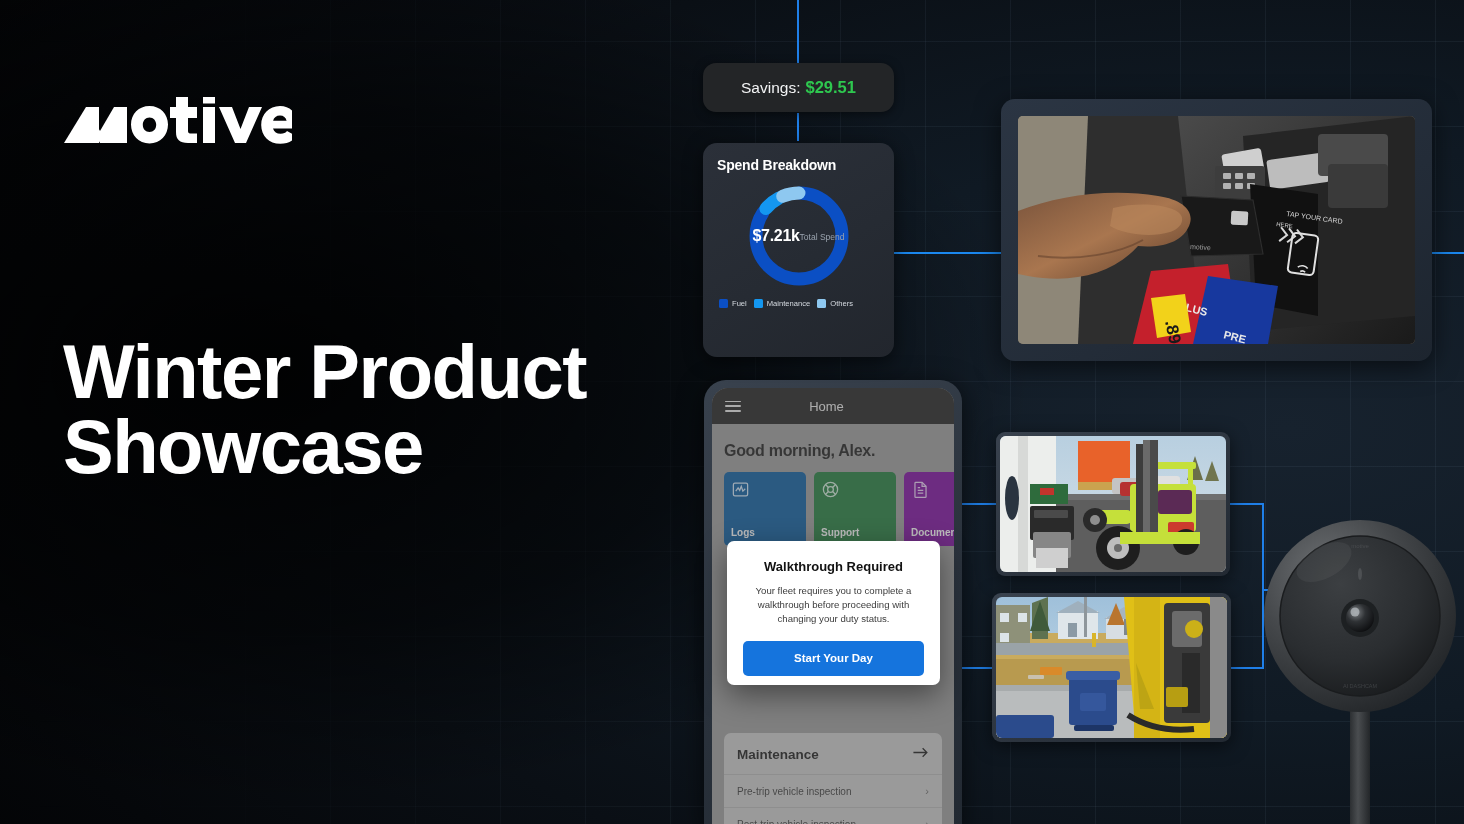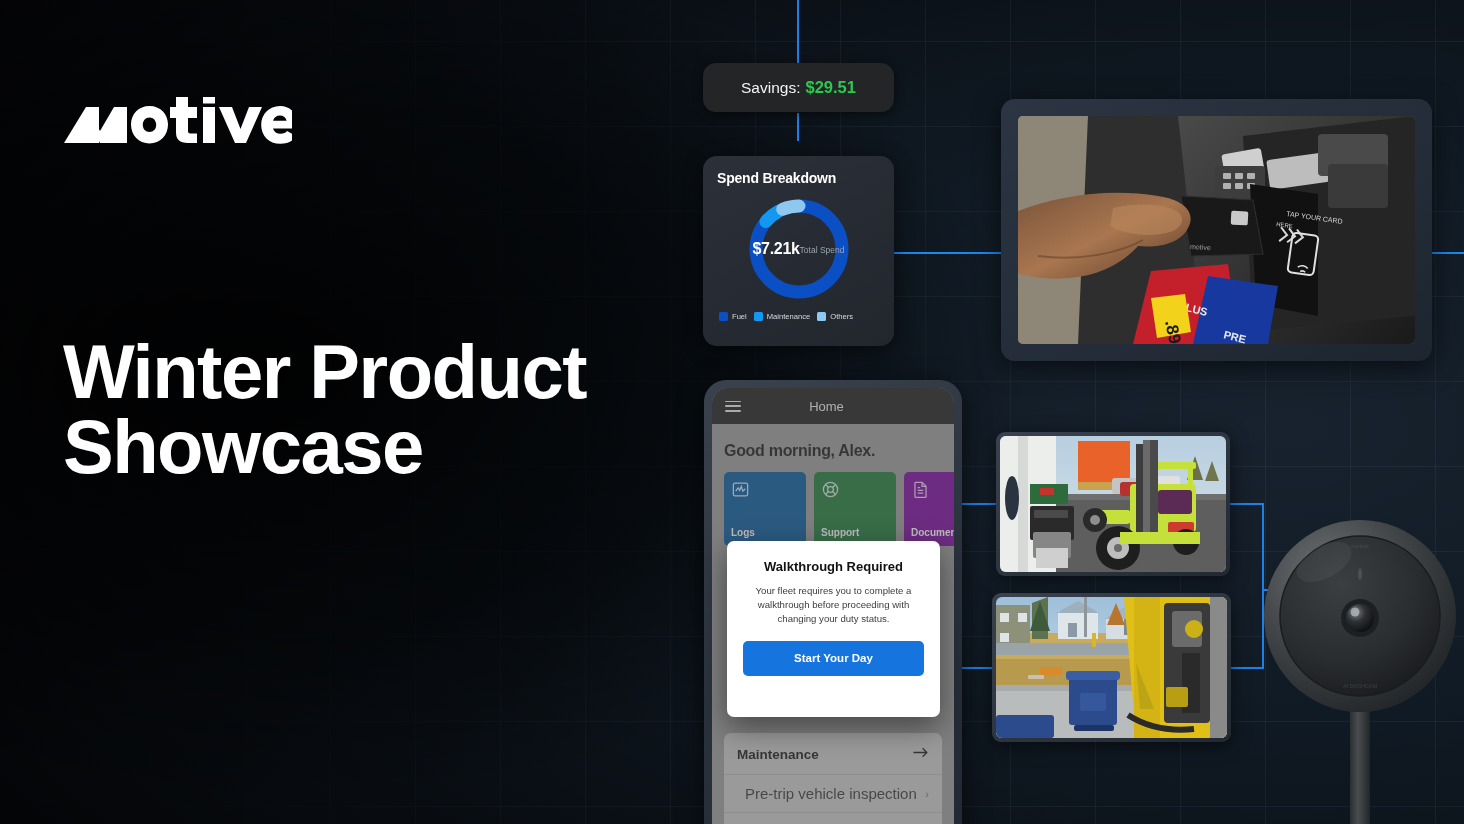--- a/index.html
+++ b/index.html
@@ -55,21 +55,21 @@
     background:#232527; border-radius:13px;
     display:flex; align-items:center; justify-content:center;
     box-shadow:0 2px 10px rgba(0,0,0,.5);
     z-index:6;
   }
   #savings .lbl { color:#f2f3f4; font-size:15.5px; }
   #savings .val { color:#2ec84f; font-size:16.5px; font-weight:bold; margin-left:5px; }
 
   
   #spend {
-    position:absolute; left:703px; top:156px; width:191px; height:190px;
+    position:absolute; left:703px; top:143px; width:191px; height:214px;
     background:linear-gradient(150deg,#2b3039 0%, #262b33 55%, #22262d 100%);
     border-radius:14px; z-index:6;
     box-shadow:0 4px 18px rgba(0,0,0,.55);
     padding:14px 14px 0 14px;
   }
   #spend h3 { color:#fff; font-size:14px; font-weight:bold; letter-spacing:-0.2px; }
   #donutWrap { position:relative; width:104px; height:104px; margin:11px auto 0; }
   #donutWrap svg { display:block; transform:rotate(-90deg); }
   #donutCenter {
     position:absolute; inset:0; display:flex; flex-direction:row;
@@ -132,30 +132,30 @@
   }
   #maintHead {
     display:flex; align-items:center; justify-content:space-between;
     padding:12px 13px 11px;
   }
   #maintHead .t { color:#1b1b1b; font-size:13.5px; font-weight:bold; }
   .maintRow {
     display:flex; align-items:center; justify-content:space-between;
     padding:10px 13px; border-top:1px solid rgba(0,0,0,0.10);
   }
-  .maintRow .t { color:#3a3a3a; font-size:15px;margin-left:8px; }
+  .maintRow .t { color:#3a3a3a; font-size:10px; }
   .maintRow .c { color:#6a6a6a; font-size:11px; }
 
   #phoneScrim {
     position:absolute; inset:0; background:rgba(90,90,90,0.42); z-index:3;
   }
 
   
   #modal {
-    position:absolute; left:727px; top:541px; width:213px; height:176px;
+    position:absolute; left:727px; top:541px; width:213px; height:144px;
     background:#fff; border-radius:7px; z-index:9;
     box-shadow:0 10px 30px rgba(0,0,0,.45);
     padding:18px 16px 16px; text-align:center;
   }
   #modal h4 { color:#121212; font-size:13px; font-weight:bold; }
   #modal p { color:#3c3c3c; font-size:9.6px; line-height:1.48; margin-top:10px; padding:0 4px; }
   #modalBtn {
     margin-top:14px; height:35px; background:#1574dd; border-radius:5px;
     display:flex; align-items:center; justify-content:center;
     color:#fff; font-size:11.5px; font-weight:bold; cursor:pointer;

